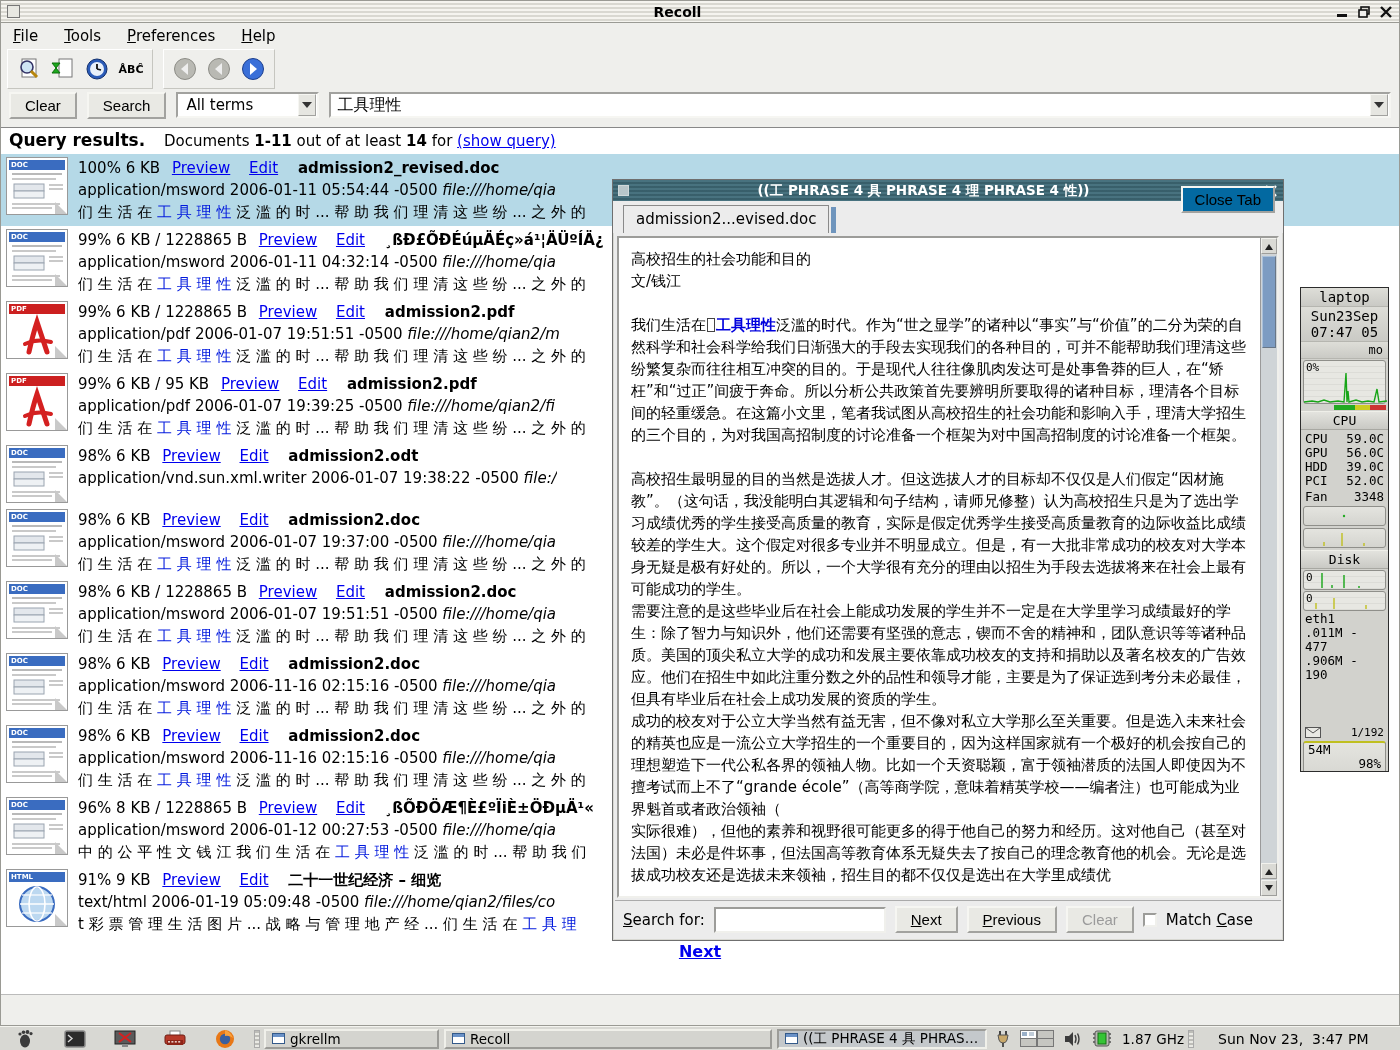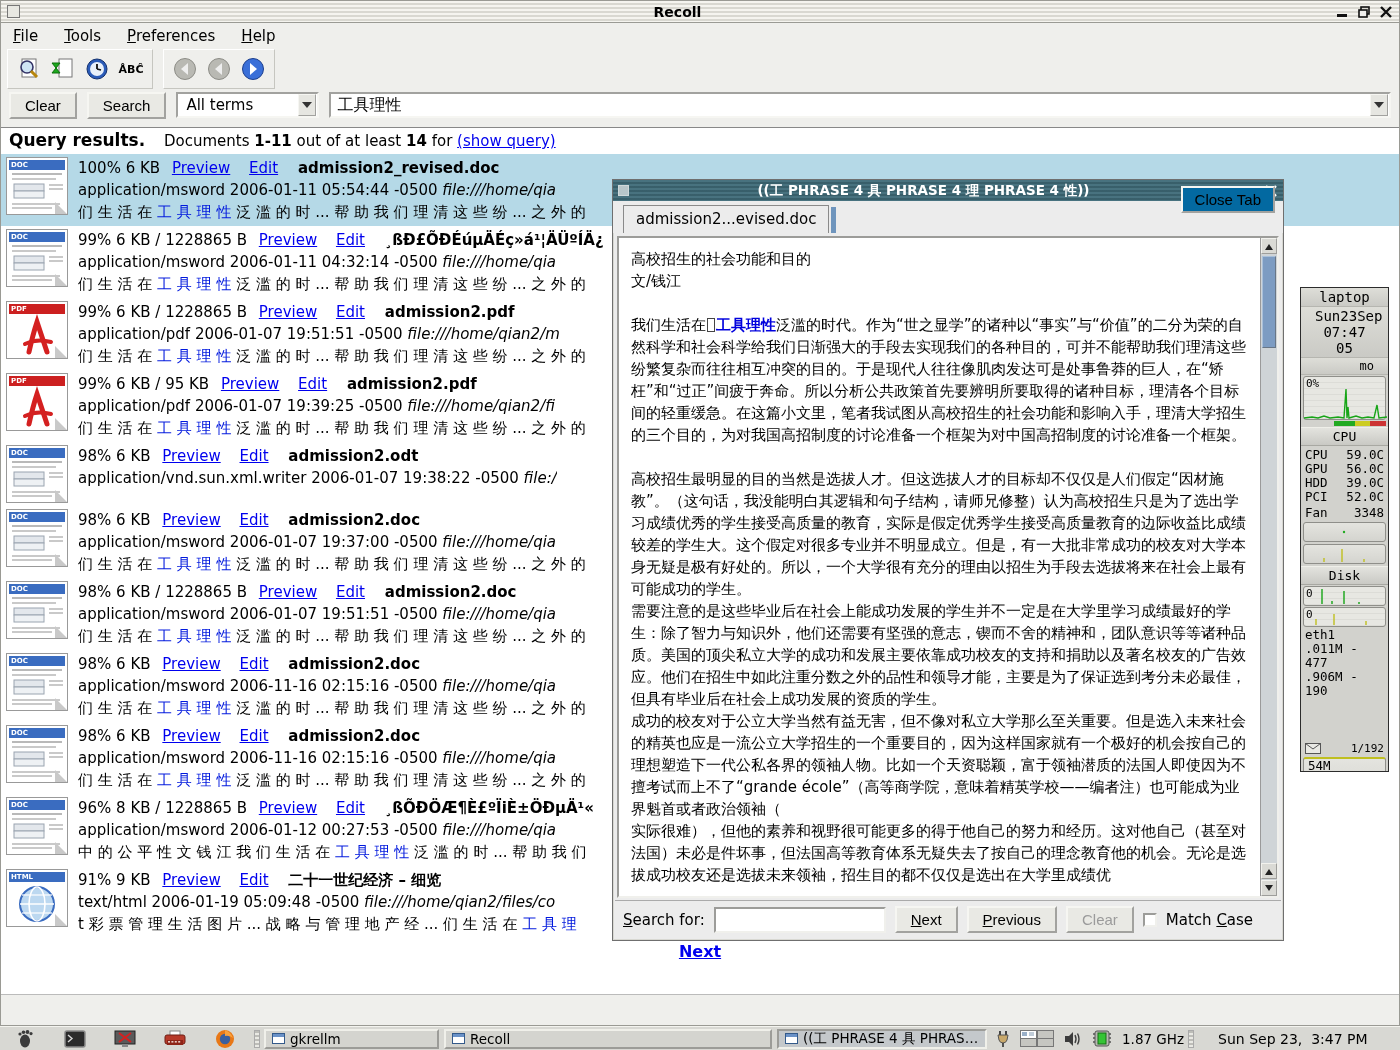--- a/index.html
+++ b/index.html
@@ -75,21 +75,21 @@
 .tri-up{width:0;height:0;border:4px solid transparent;border-bottom:6px solid #222;margin-bottom:3px}
 .tri-down{width:0;height:0;border:4px solid transparent;border-top:6px solid #222;margin-top:3px}
 .sc-thumb{position:absolute;left:1px;top:18px;width:14px;height:92px;background:#7d9cc2;border:1px outset #a9c0da;cursor:grab}
 .findbar{position:absolute;left:2px;right:2px;bottom:2px;height:38px;display:flex;align-items:center;gap:9px;padding:0 8px;background:#ececec;border-top:1px solid #aaa;font-size:15px}
 .findbar input{width:172px;height:26px;border:2px inset #f0f0ec;font-size:15px;padding:0 4px;font-family:inherit}
 .pbtn.disabled{color:#9b9b9b;cursor:default}
 .chk{width:14px;height:14px;border:2px inset #f0f0ec;background:#fff;flex:none;cursor:pointer}
 
 .gk{position:absolute;left:1300px;top:287px;width:89px;height:485px;background:#d2d2cd;border:1px solid #2c2c2c;
  font-family:"DejaVu Sans Mono","Liberation Mono",monospace;font-size:12px;overflow:hidden}
-.gk .sec{border-bottom:1px solid #b6b6b0;padding:1px 14px;background:linear-gradient(#dedeD8,#cacac5)}
+.gk .sec{border-bottom:1px solid #b6b6b0;padding:1px 5px;background:linear-gradient(#dedeD8,#cacac5)}
 .gk .host{text-align:center;font-size:14px}
 .gk .clock{text-align:center;font-size:14px;line-height:16px}
 .gk .right{text-align:right}
 .gchart{position:relative;margin:1px 2px;height:42px;border:1px solid #8f8f8a;border-radius:3px;
  background:repeating-linear-gradient(180deg,#e7e7e2 0 5px,#dcdcd7 5px 6px)}
 .gchart .lab{position:absolute;left:2px;top:0;font-size:11px}
 .krell{height:5px;margin:0 2px 1px auto;width:52px;background:linear-gradient(90deg,#2a2 0 40%,#cc2 40% 70%,#c33 70% 100%)}
 .gtitle{text-align:center;background:linear-gradient(#e3e3de,#c9c9c4);border-top:1px solid #efefe9;border-bottom:1px solid #a8a8a2;padding:1px 0;font-size:13px}
 .grow{display:flex;justify-content:space-between;padding:0 4px;font-size:12.5px;line-height:14px}
 .gpanel{position:relative;margin:2px 2px;border:1px solid #8f8f8a;border-radius:3px;background:linear-gradient(#e4e4df,#d4d4cf)}
@@ -784,14 +784,14 @@
       <path d="M11 4 Q13 8 11 12 M13.5 2.5 Q16.5 8 13.5 13.5" fill="none" stroke="#3c3c3c" stroke-width="1.4"></path>
     </svg>
     <svg width="20" height="17" viewBox="0 0 20 17">
       <rect x="3" y="1" width="14" height="15" rx="2" fill="#b8b8b2" stroke="#555"></rect>
       <rect x="6" y="3" width="8" height="11" fill="#35c435" stroke="#147014"></rect>
       <path d="M1 4 L3 4 M1 8 L3 8 M1 12 L3 12 M17 4 L19 4 M17 8 L19 8 M17 12 L19 12" stroke="#555" stroke-width="1.4"></path>
     </svg>
     <span class="freq">1.87 GHz</span>
   </span>
   <span class="handle"></span>
-  <span class="clocktxt">Sun Sep 23,  3:47 PM</span>
+  <span class="clocktxt">Sun Nov 23,  3:47 PM</span>
 </div>
 
 </body></html>

